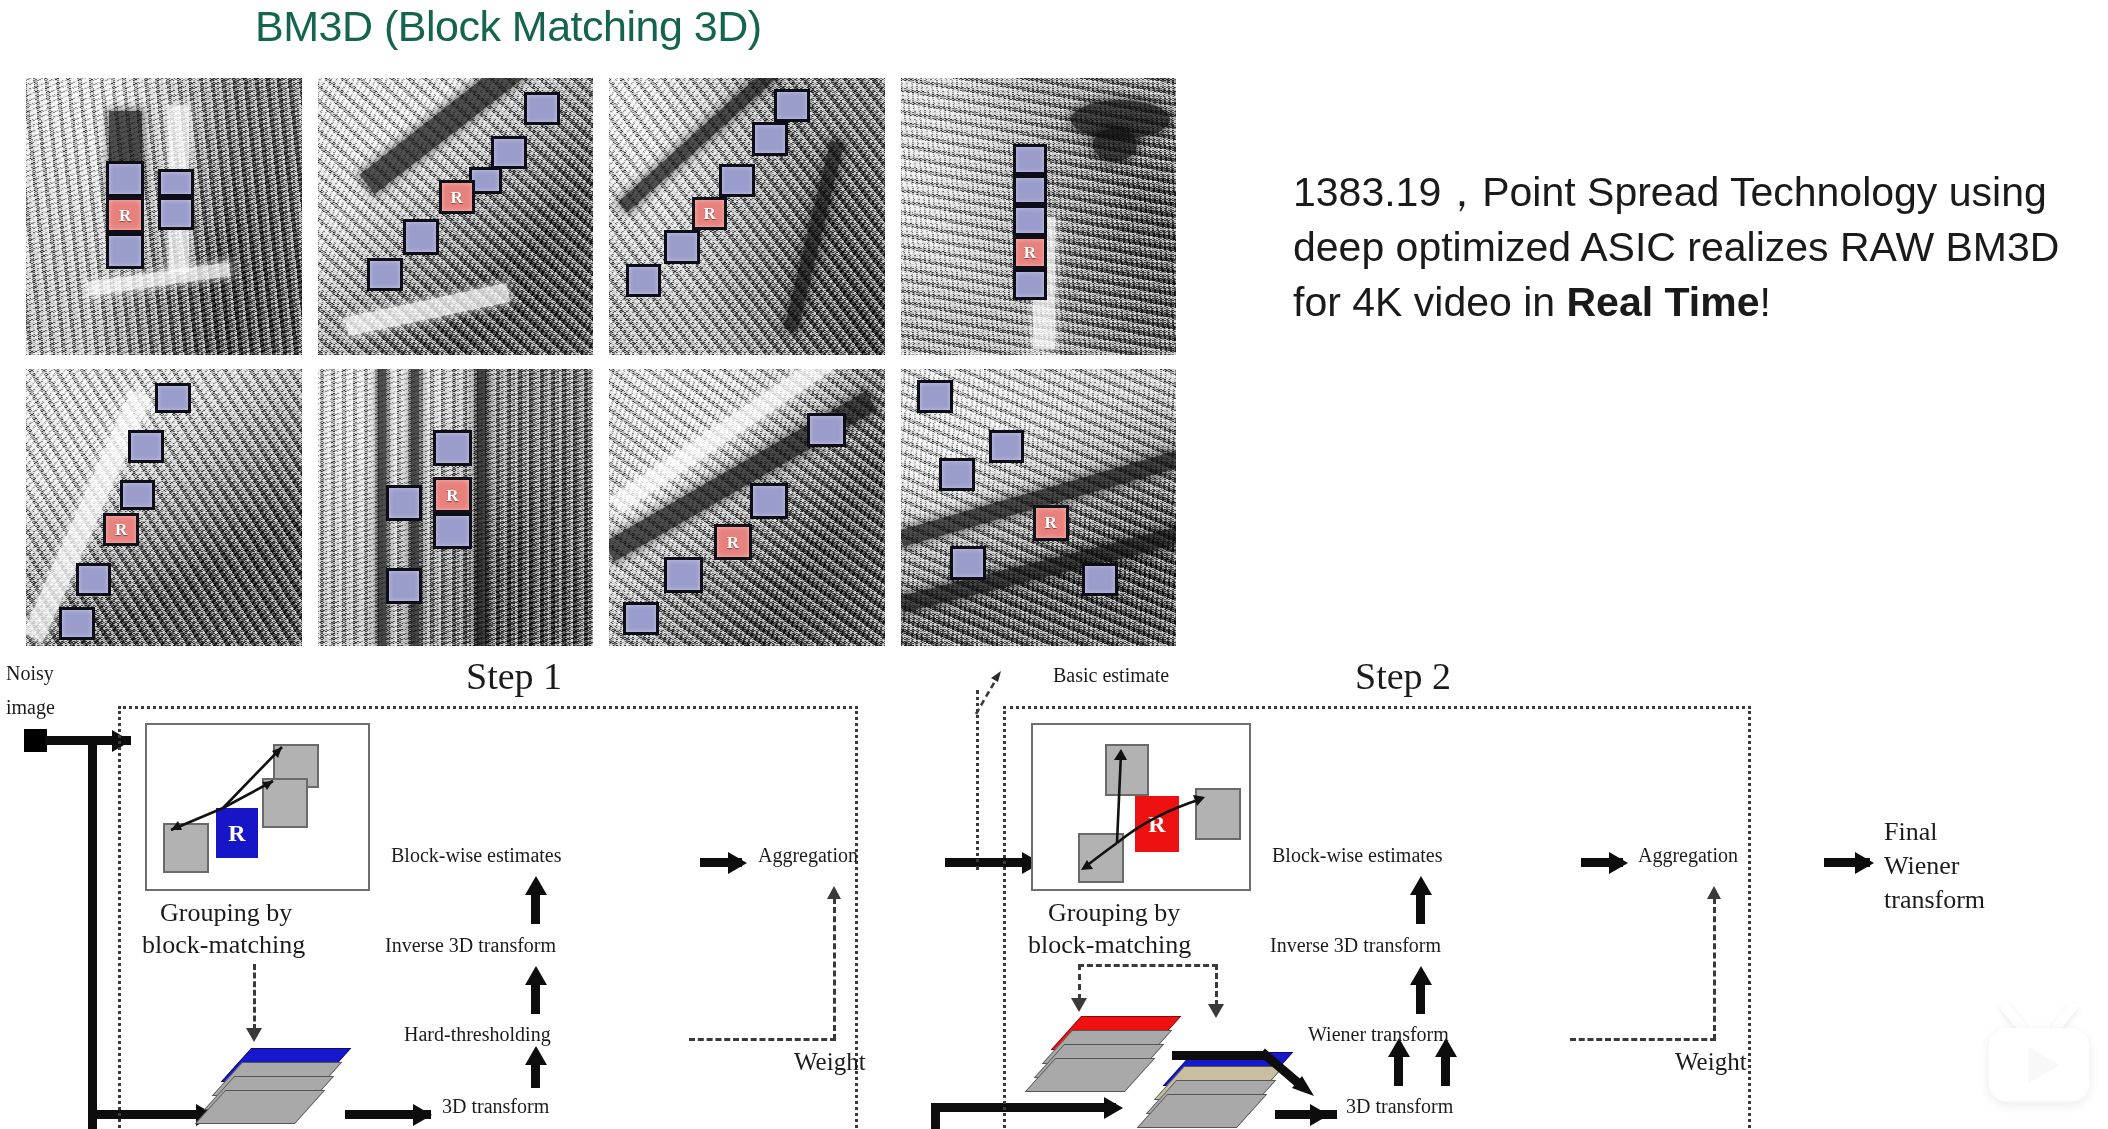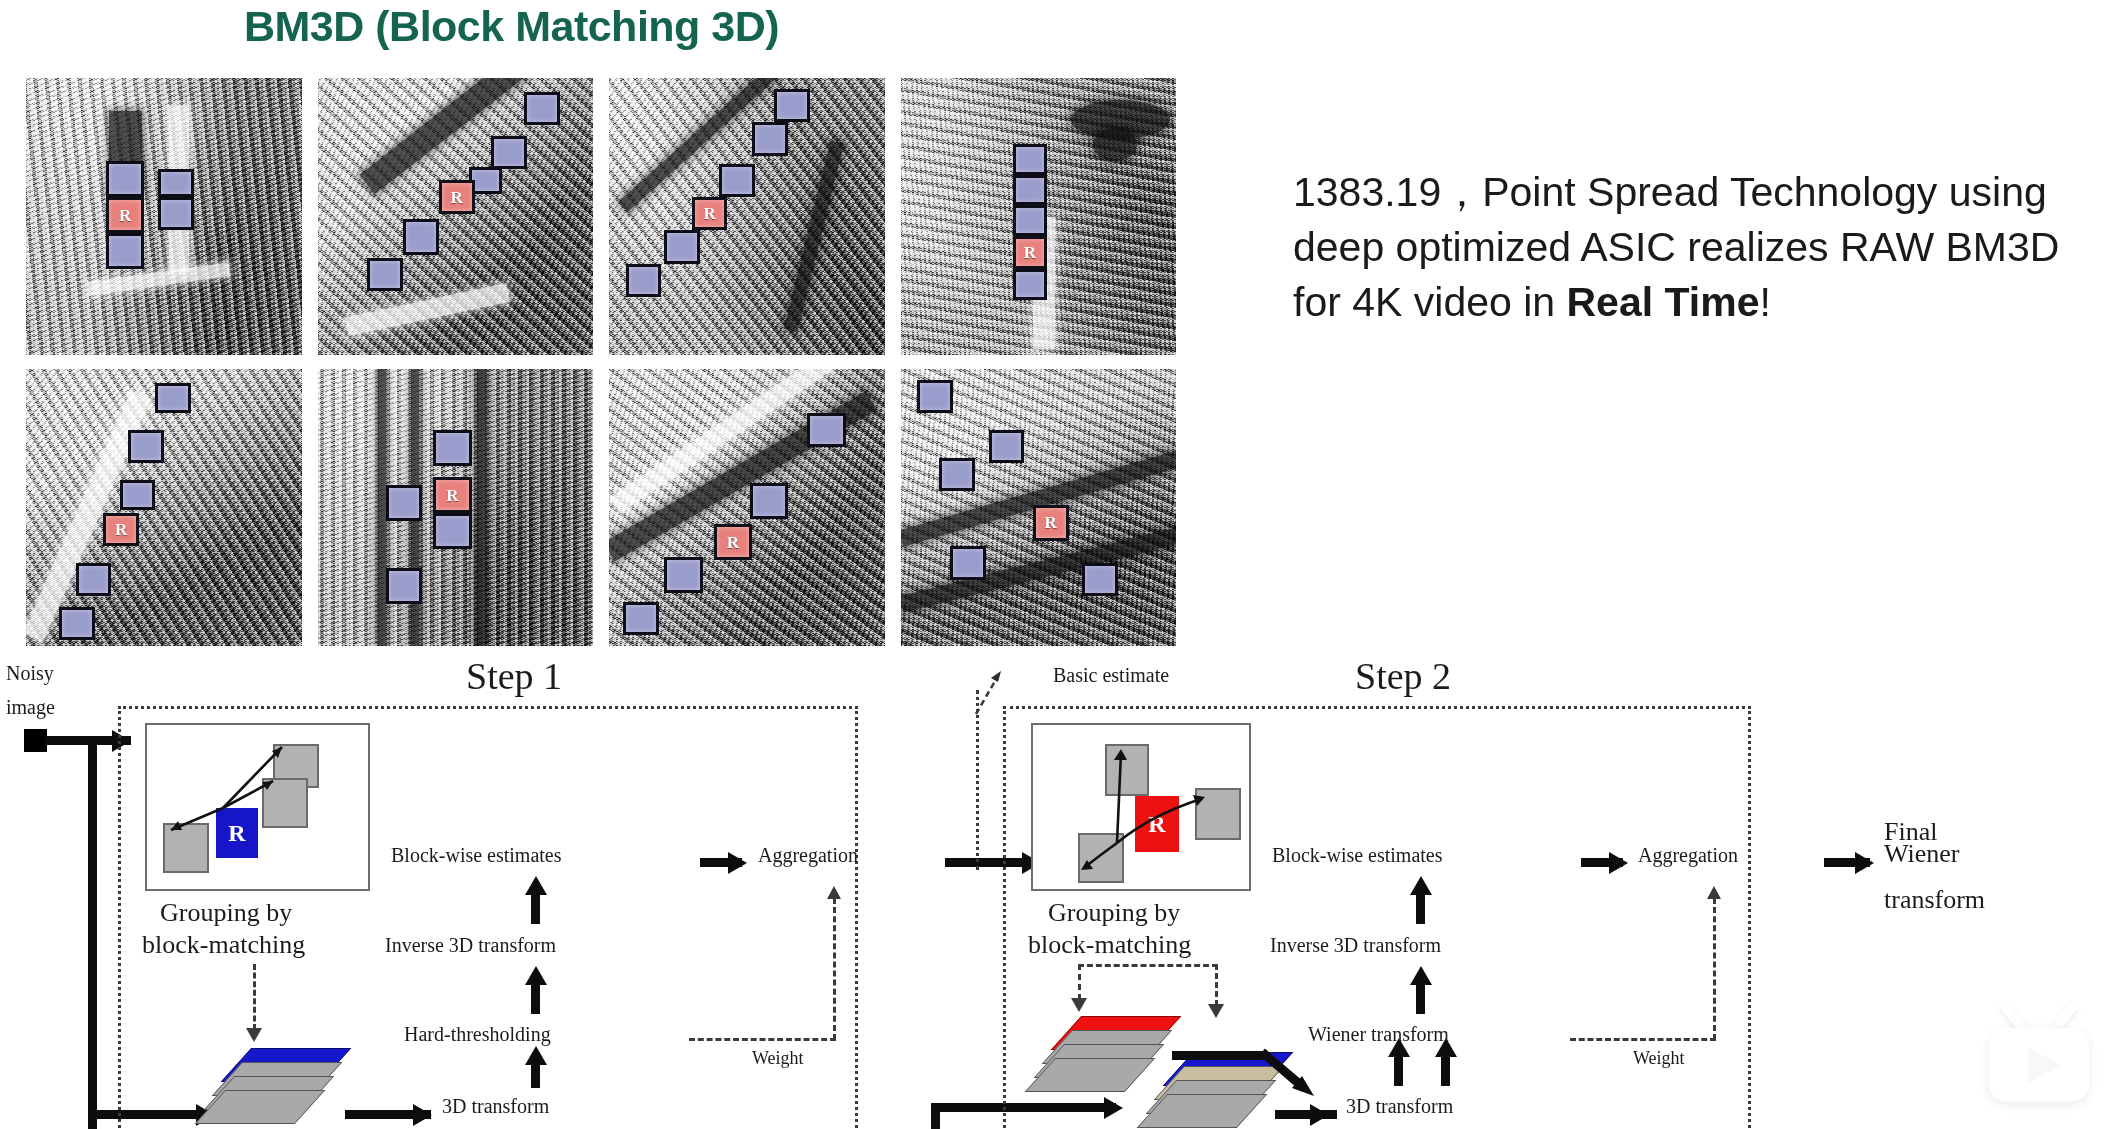--- a/index.html
+++ b/index.html
@@ -2,23 +2,23 @@
 <html><head>
 <meta charset="utf-8">
 <title>BM3D Slide</title>
 <style>
   html,body{margin:0;padding:0;background:#ffffff;}
   body{width:2108px;height:1129px;position:relative;overflow:hidden;
        font-family:"Liberation Serif",serif;}
 
   
   #slide-title{
-    position:absolute;left:244px;top:2px;width:700px;
+    position:absolute;left:255px;top:2px;width:700px;
     font-family:"Liberation Sans",sans-serif;
-    font-weight:bold;font-size:43px;letter-spacing:-.5px;
+    font-weight:normal;font-size:43px;letter-spacing:-.5px;
     color:#15644f;white-space:nowrap;
   }
 
   
   #patch-grid{
     position:absolute;left:26px;top:78px;width:1150px;height:568px;
     display:grid;grid-template-columns:repeat(4,1fr);grid-template-rows:repeat(2,1fr);
     gap:14px 16px;
   }
   .patch{position:relative;overflow:hidden;background:#8d8d8d;}
@@ -70,21 +70,21 @@
 
   
   #diagram{position:absolute;left:0;top:648px;width:2108px;height:481px;}
   #diagram .lbl{
     position:absolute;font-family:"Liberation Serif",serif;
     color:#1b1b1b;white-space:nowrap;
   }
   .step-title{font-size:38px;}
   .node-lbl{font-size:20px;}
   .small-lbl{font-size:26px;}
-  .tiny-lbl{font-size:18px;}
+  .tiny-lbl{font-size:25px;margin-left:42px;}
 
   .dbox{position:absolute;border:3px dotted #3b3b3b;box-sizing:border-box;}
   .wbox{position:absolute;border:2px solid #6e6e6e;background:#ffffff;box-sizing:border-box;}
 
   .gblk{position:absolute;background:#b2b2b2;border:2px solid #6a6a6a;box-sizing:border-box;}
   .rblk{position:absolute;display:flex;align-items:center;justify-content:center;
         color:#fff;font-family:"Liberation Serif",serif;font-weight:bold;font-size:24px;}
   .rblk.blue{background:#1616c8;}
   .rblk.red{background:#ee1111;}
 
@@ -406,21 +406,21 @@
 
   <div class="dashh" style="left:1570px;top:390px;width:146px;"></div>
   <div class="dashv" style="left:1713px;top:250px;height:142px;"></div>
   <div class="ar-u-s" style="left:1707px;top:238px;"></div>
   <div class="lbl tiny-lbl" style="left:1633px;top:400px;">Weight</div>
 
   <div class="hline" style="left:1824px;top:210px;width:46px;height:9px;"></div>
   <div class="ar-r" style="left:1855px;top:204px;"></div>
 
   <div class="lbl small-lbl" style="left:1884px;top:169px;">Final</div>
-  <div class="lbl small-lbl" style="left:1884px;top:191px;font-family:Liberation Serif, serif;">Wiener</div>
+  <div class="lbl small-lbl" style="left:1884px;top:203px;font-family:Liberation Serif, serif;">Wiener</div>
   <div class="lbl small-lbl" style="left:1884px;top:237px;">transform</div>
 
   <div class="hline" style="left:160px;top:453px;width:0px;height:0px;"></div>
 </div>
 
 <svg id="watermark" viewBox="0 0 120 120">
   <g fill="none" stroke="#ffffff" stroke-width="9" stroke-linecap="round" filter="drop-shadow(0 2px 3px rgba(0,0,0,.18))">
     <line x1="28" y1="6" x2="44" y2="26"></line>
     <line x1="92" y1="6" x2="76" y2="26"></line>
   </g>

